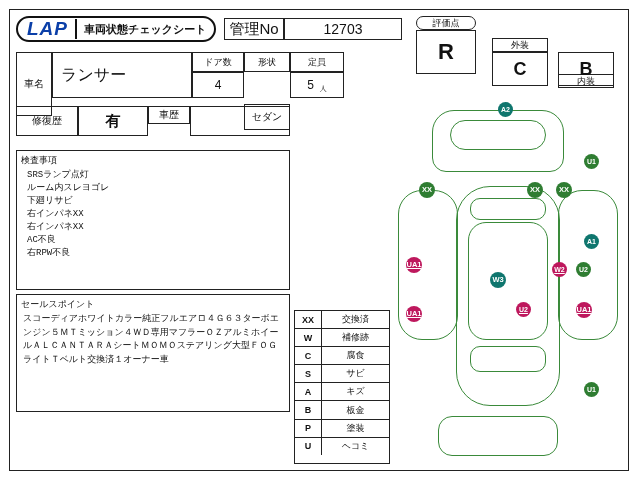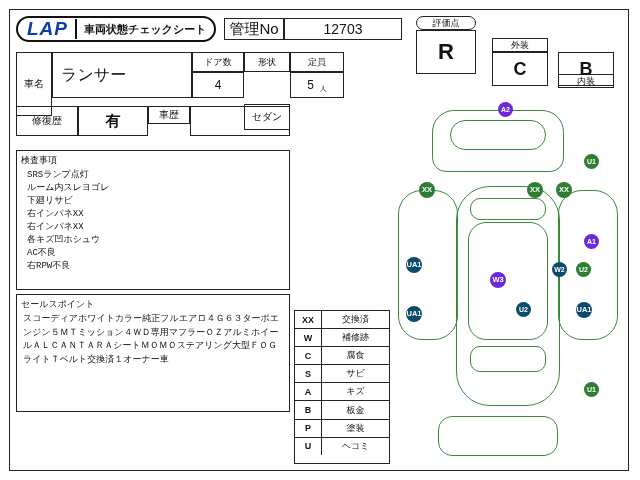--- a/index.html
+++ b/index.html
@@ -85,22 +85,22 @@
   .dg{position:absolute;border:1.5px solid #3a8a3a;border-radius:18px;box-sizing:border-box;}
 
   
   .mk{
     position:absolute;border-radius:50%;
     color:#fff;font-size:7.5px;font-weight:bold;
     display:flex;align-items:center;justify-content:center;
     line-height:1;
   }
   .mk.g{background:#2f7d32;}
-  .mk.r{background:#6d28d9;}
-  .mk.o{background:#0c4a6e;}
+  .mk.r{background:#0f766e;}
+  .mk.o{background:#be185d;text-decoration:underline;}
   .mk.s15{width:15px;height:15px;font-size:7px;}
   .mk.s16{width:16px;height:16px;}
 
   .footer{
     position:absolute;left:6px;top:458px;width:608px;font-size:8.5px;
   }
 </style>
 </head>
 <body>
 
@@ -145,21 +145,20 @@
   <div class="abs bx ctr hist-val"></div>
 
   <div class="abs bx insp">
     <div class="hd">検査事項</div>
     <ul>
       <li>SRSランプ点灯</li>
       <li>ルーム内スレヨゴレ</li>
       <li>下廻リサビ</li>
       <li>右インパネXX</li>
       <li>右インパネXX</li>
-      <li>各キズ凹ホシュウ</li>
       <li>AC不良</li>
       <li>右RPW不良</li>
     </ul>
   </div>
 
   <div class="abs bx sales">
     <div class="hd">セールスポイント</div>
     <div class="body">スコーディアホワイトカラー純正フルエアロ４Ｇ６３ターボエンジン５ＭＴミッション４ＷＤ専用マフラーＯＺアルミホイールＡＬＣＡＮＴＡＲＡシートＭＯＭＯステアリング大型ＦＯＧライトＴベルト交換済１オーナー車</div>
   </div>
 

